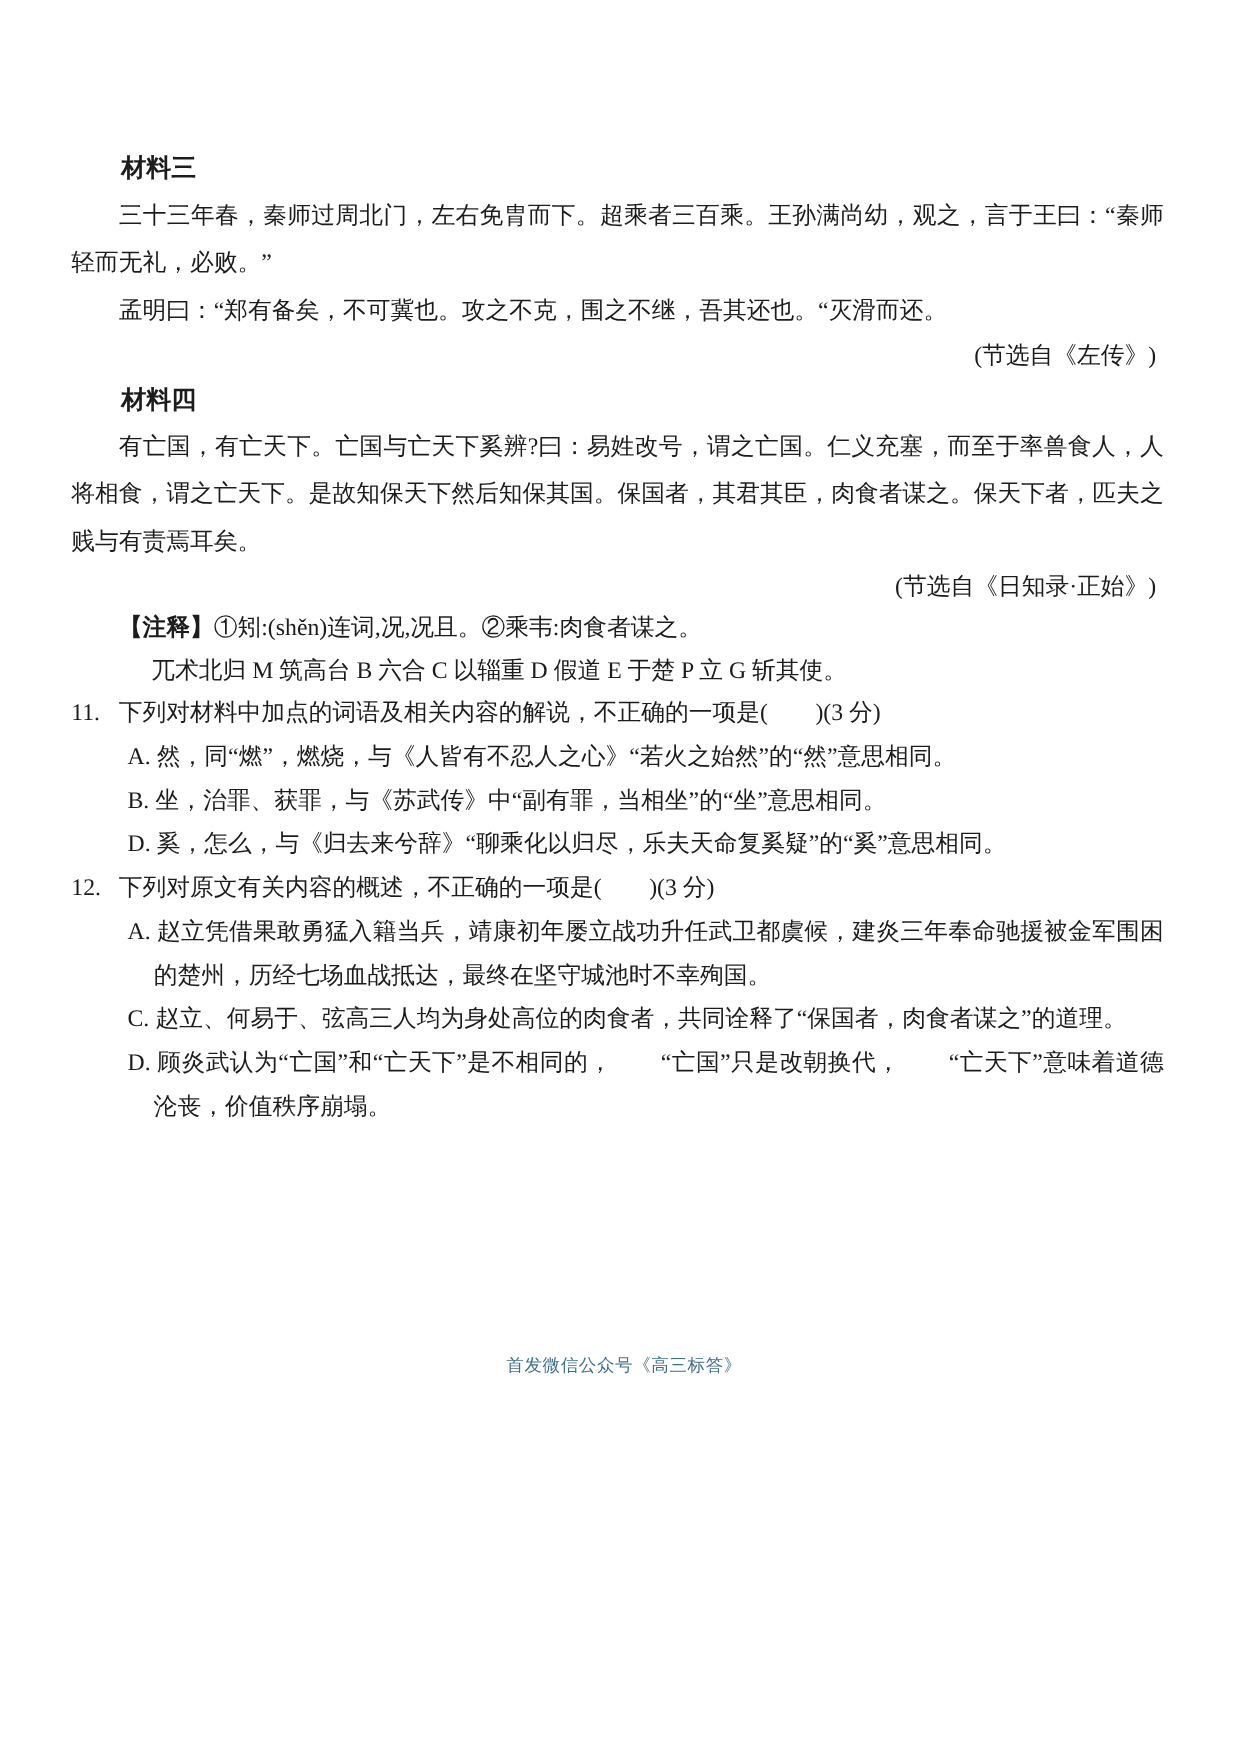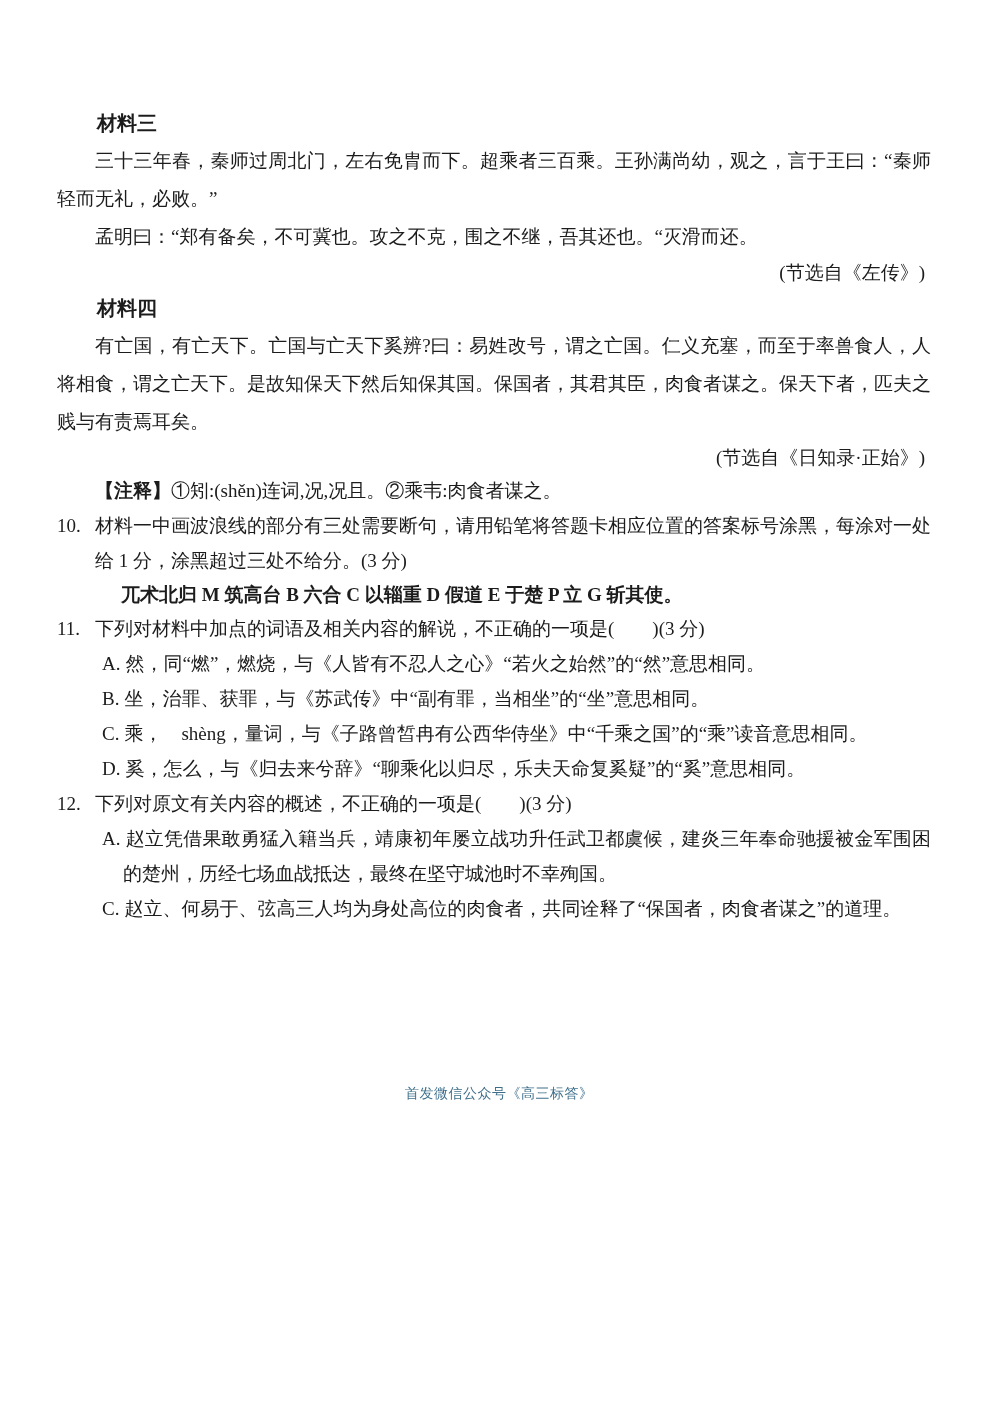--- a/index.html
+++ b/index.html
@@ -12,21 +12,21 @@
     width: 992px;
     height: 1403px;
     background: #ffffff;
     overflow: hidden;
     font-family: "Liberation Serif", "DejaVu Serif", serif;
     color: #1c1c1c;
   }
   .content {
     position: absolute;
     left: 57px;
-    top: 104px;
+    top: 116px;
     width: 874px;
     font-size: 19px;
     line-height: 37px;
     text-align: justify;
   }
   .heading {
     font-weight: bold;
     font-size: 20px;
     text-indent: 2em;
     line-height: 38px;
@@ -55,21 +55,20 @@
     text-indent: -38px;
   }
   .q-num {
     display: inline-block;
     width: 38px;
     text-indent: 0;
   }
   .q10-sentence {
     margin-left: 64px;
     line-height: 33px;
-    font-weight: bold;
   }
   .opt { }
   .opt11 { padding-left: 45px; }
   .opt12 { padding-left: 66px; text-indent: -21px; }
   .opt-label { margin-right: 5px; }
   .watermark {
     position: absolute;
     left: 405px;
     top: 1086px;
     font-size: 14px;
@@ -91,36 +90,33 @@
     <div class="source">(节选自《左传》)</div>
 
     <div class="heading">材料四</div>
     <p class="para">有亡国，有亡天下。亡国与亡天下奚辨?曰：易姓改号，谓之亡国。仁义充塞，而至于率兽食人，人将相食，谓之亡天下。是故知保天下然后知保其国。保国者，其君其臣，肉食者谋之。保天下者，匹夫之贱与有责焉耳矣。</p>
     <div class="source">(节选自《日知录·正始》)</div>
 
     <p class="note"><span class="bold">【注释】</span><span>①矧:(shěn)连词,况,况且。②乘韦:肉食者谋之。</span></p>
 
     <div class="questions">
 
-      <div class="q">
-        <span class="q-num">10.</span><span>材料一中画波浪线的部分有三处需要断句，请用铅笔将答题卡相应位置的答案标号涂黑，每涂对一处给 1 分，涂黑超过三处不给分。(3 分)</span>
-      </div>
       <div class="q10-sentence">兀术北归 M 筑高台 B 六合 C 以辎重 D 假道 E 于楚 P 立 G 斩其使。</div>
 
       <div class="q">
         <span class="q-num">11.</span><span>下列对材料中加点的词语及相关内容的解说，不正确的一项是(　　)(3 分)</span>
       </div>
       <div class="opt opt11"><span class="opt-label">A.</span><span>然，同“燃”，燃烧，与《人皆有不忍人之心》“若火之始然”的“然”意思相同。</span></div>
       <div class="opt opt11"><span class="opt-label">B.</span><span>坐，治罪、获罪，与《苏武传》中“副有罪，当相坐”的“坐”意思相同。</span></div>
-      <div class="opt opt11"><span class="opt-label">C.</span><span>乘，　shèng，量词，与《子路曾皙冉有公西华侍坐》中“千乘之国”的“乘”读音意思相同。</span></div>
       <div class="opt opt11"><span class="opt-label">D.</span><span>奚，怎么，与《归去来兮辞》“聊乘化以归尽，乐夫天命复奚疑”的“奚”意思相同。</span></div>
 
       <div class="q">
         <span class="q-num">12.</span><span>下列对原文有关内容的概述，不正确的一项是(　　)(3 分)</span>
       </div>
       <div class="opt opt12"><span class="opt-label">A.</span><span>赵立凭借果敢勇猛入籍当兵，靖康初年屡立战功升任武卫都虞候，建炎三年奉命驰援被金军围困的楚州，历经七场血战抵达，最终在坚守城池时不幸殉国。</span></div>
       <div class="opt opt12"><span class="opt-label">C.</span><span>赵立、何易于、弦高三人均为身处高位的肉食者，共同诠释了“保国者，肉食者谋之”的道理。</span></div>
+      <div class="opt opt12"><span class="opt-label">D.</span><span>顾炎武认为“亡国”和“亡天下”是不相同的，　　“亡国”只是改朝换代，　　“亡天下”意味着道德沦丧，价值秩序崩塌。</span></div>
 
     </div>
   </div>
 
   <div class="watermark" style="color: #0c4a6e;">首发微信公众号《高三标答》</div>
 </div>
 
 </body></html>

